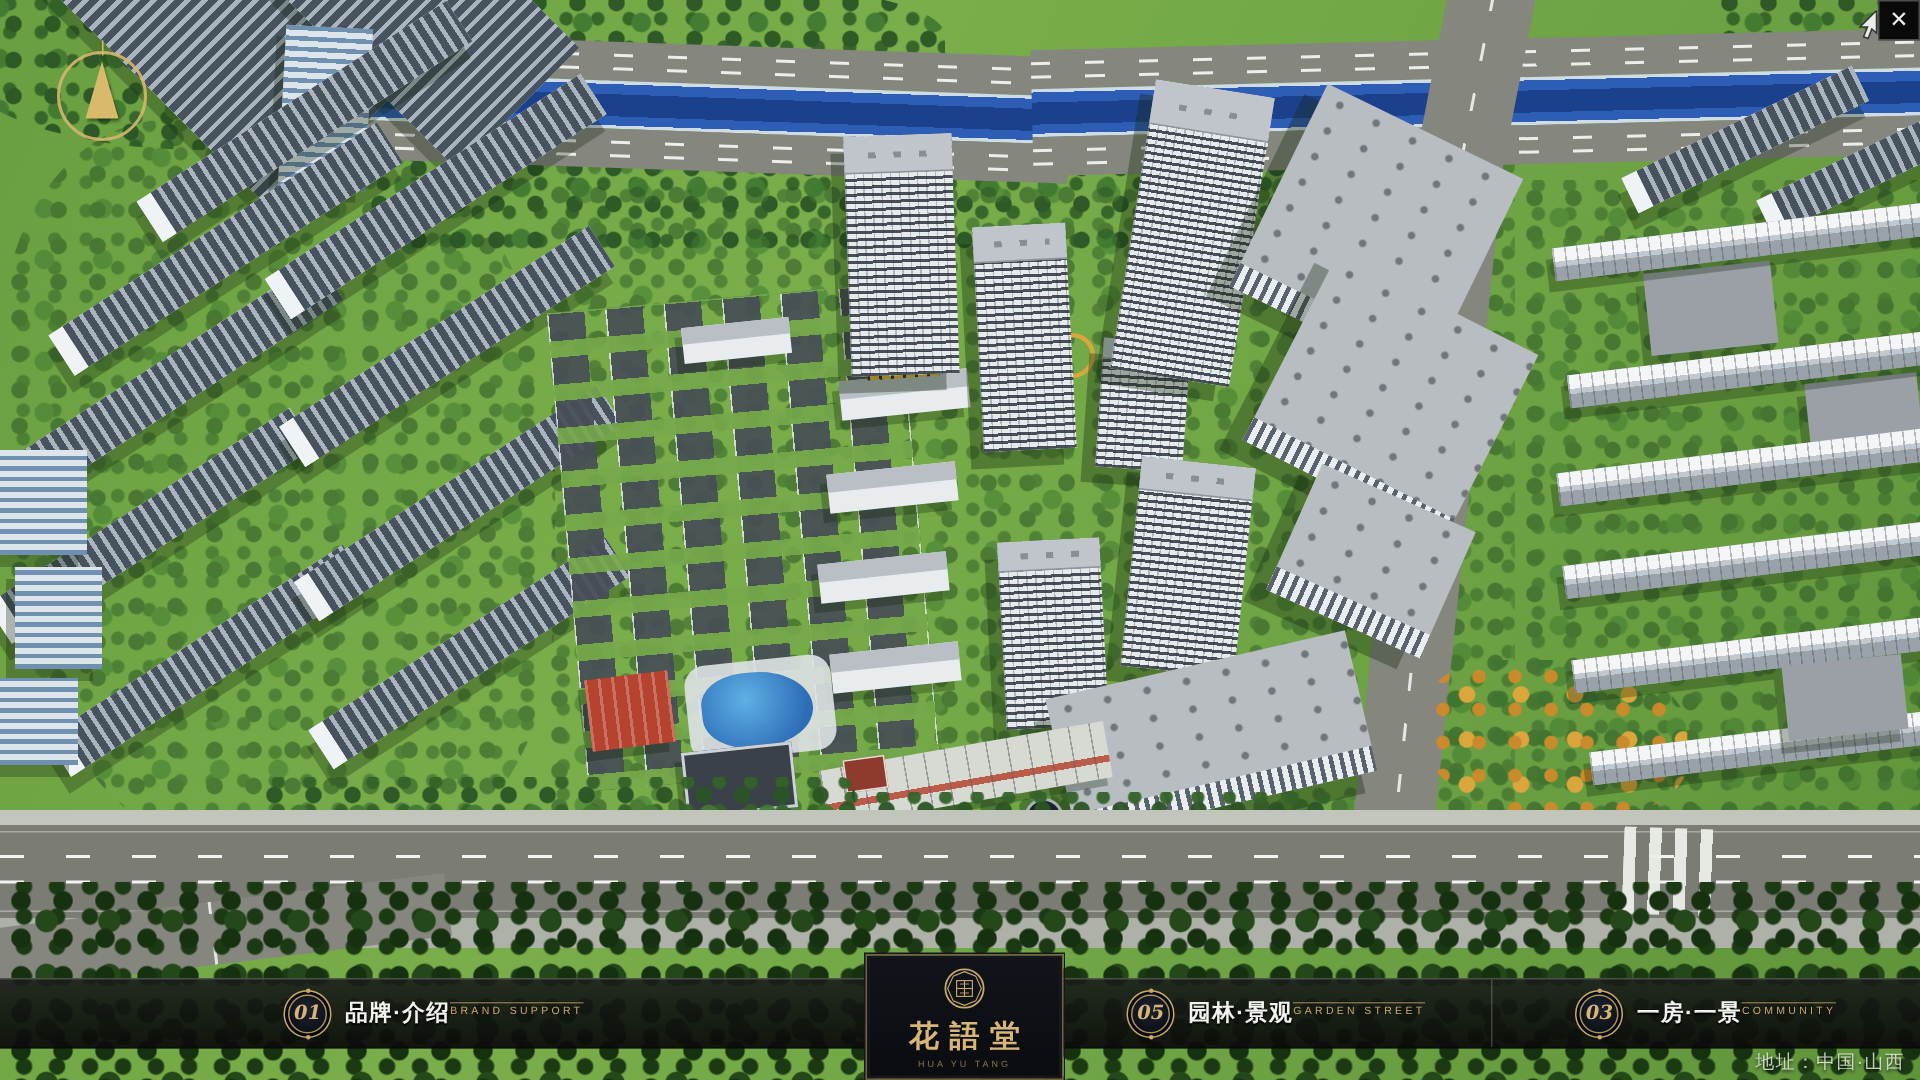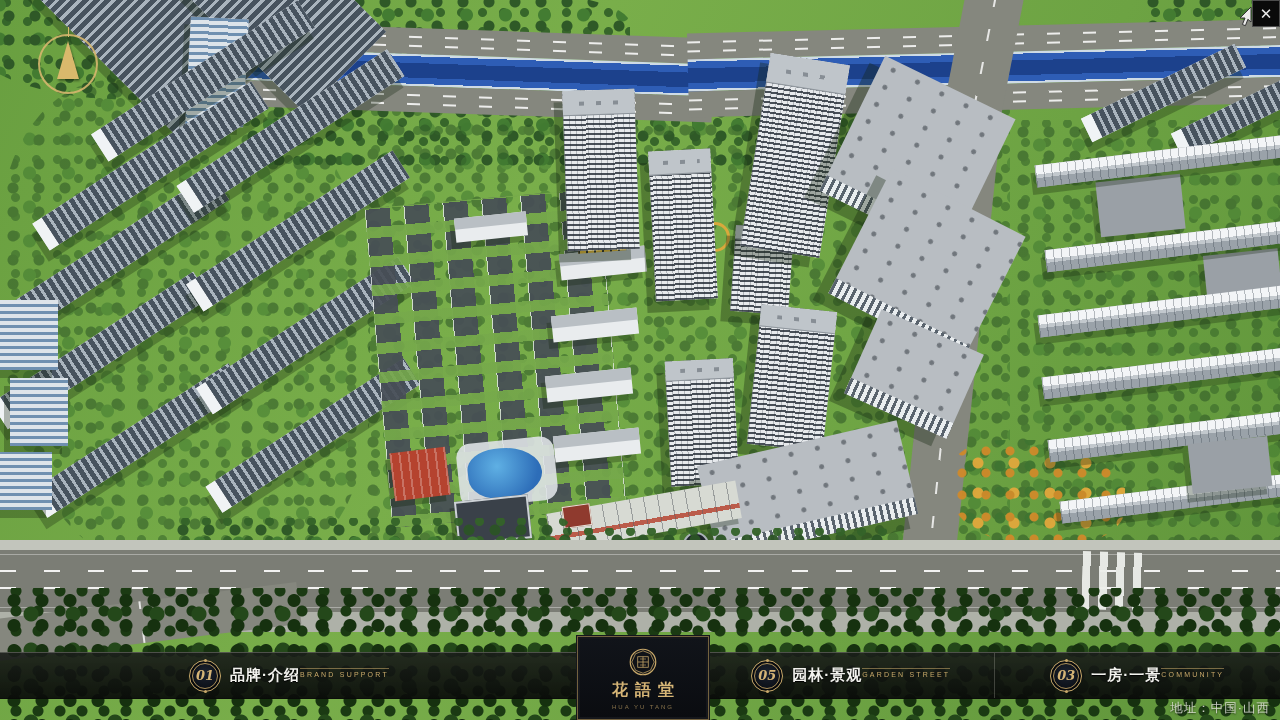--- a/index.html
+++ b/index.html
@@ -109,21 +109,21 @@
   .nav-en{color:#c9a96a;font-size:7px;letter-spacing:2.2px;margin-top:2px;
     border-top:1px solid rgba(201,169,106,.55);padding-top:2px;align-self:stretch;white-space:nowrap;}
 
   
   #logo{left:577px;top:636px;width:132px;height:84px;background:linear-gradient(180deg,#11141a,#0a0c10);
     border:1px solid #73623e;box-shadow:0 0 0 1px #15171c,inset 0 0 0 2px #15171c;
     box-sizing:border-box;display:flex;flex-direction:column;align-items:center;
     justify-content:center;gap:3px;z-index:5;}
   #logo .emblem{width:30px;height:30px;}
   #logo .name{color:#d6b576;font-family:Liberation Mono, monospace;font-weight:bold;
-    font-size:16px;letter-spacing:7px;padding-left:7px;white-space:nowrap;}
+    font-size:20px;letter-spacing:7px;padding-left:7px;white-space:nowrap;}
   #logo .sub{color:#8a744c;font-size:6px;letter-spacing:2px;}
 
   #address{right:10px;bottom:3px;color:rgba(242,242,236,.8);font-size:12.5px;
     letter-spacing:1px;text-shadow:0 1px 2px rgba(0,0,0,.7);}
 </style>
 </head>
 <body>
 
 <div id="app">
 

